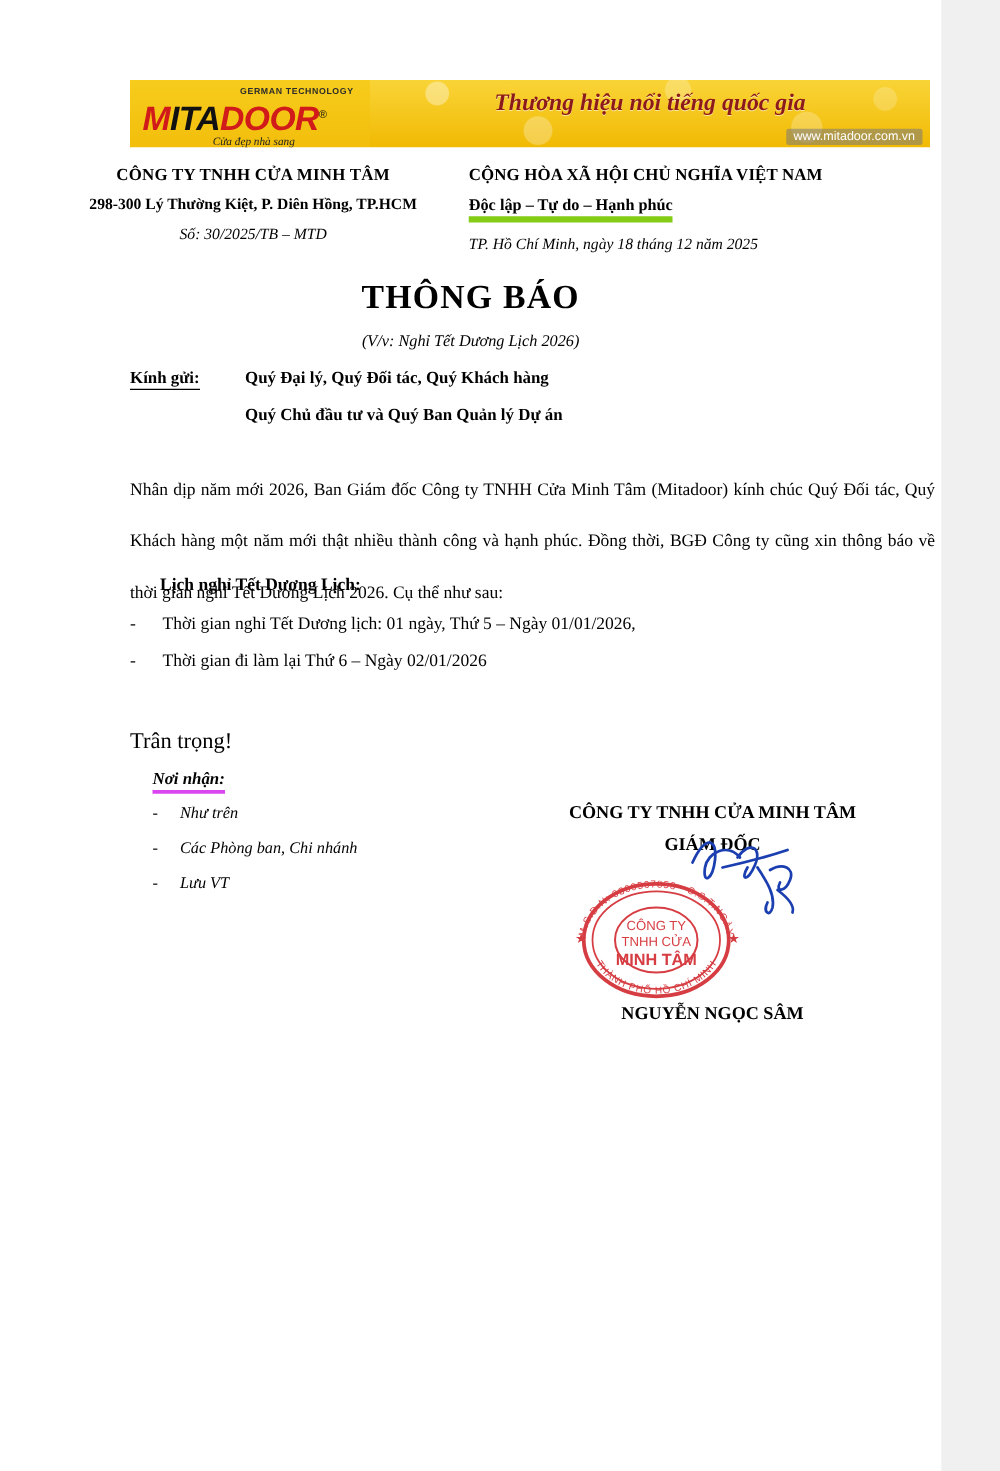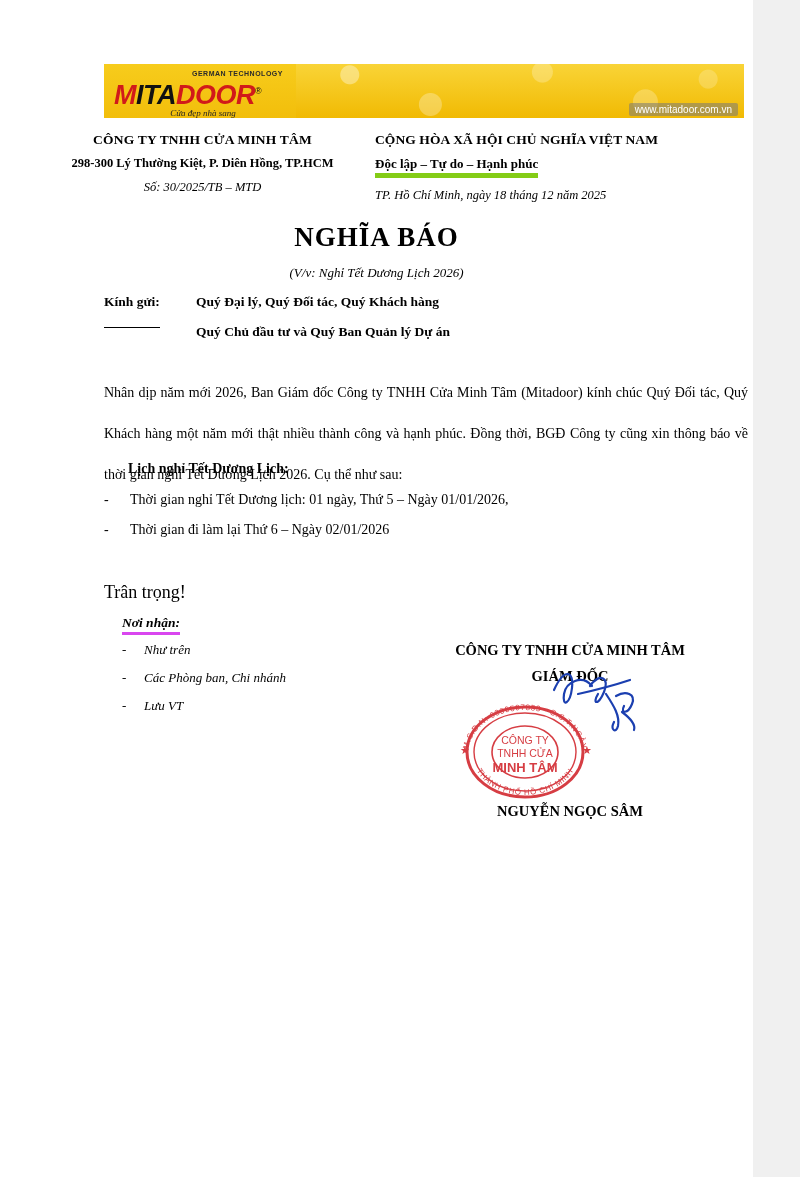--- a/index.html
+++ b/index.html
@@ -202,21 +202,21 @@
   }
 
   
   .kinhgui {
     position: absolute;
     left: 104px;
     top: 294px;
     font-weight: bold;
     font-size: 13.5px;
     border-bottom: 1px solid #000;
-    padding-bottom: 17px;
+    padding-bottom: 1px;
   }
   .recip1 {
     position: absolute;
     left: 196px;
     top: 294px;
     font-weight: bold;
     font-size: 13.5px;
   }
   .recip2 {
     position: absolute;
@@ -355,38 +355,39 @@
     <div class="banner-left">
       <div class="brand-wrap">
         <div class="brand-top">GERMAN TECHNOLOGY</div>
         <div class="brand-main">
           <span class="red">M</span><span>ITA</span><span class="red">DOOR</span><span class="brand-reg">®</span>
         </div>
         <div class="brand-sub">Cửa đẹp nhà sang</div>
       </div>
     </div>
     <div class="banner-right">
+      <div class="slogan">Thương hiệu nổi tiếng quốc gia</div>
       <div class="website">www.mitadoor.com.vn</div>
     </div>
   </div>
 
   <div class="letterhead">
     <div class="lh-left">
       <div class="lh-company">CÔNG TY TNHH CỬA MINH TÂM</div>
       <div class="lh-addr">298-300 Lý Thường Kiệt, P. Diên Hồng, TP.HCM</div>
       <div class="lh-so">Số: 30/2025/TB – MTD</div>
     </div>
     <div class="lh-right">
       <div class="lh-nation">CỘNG HÒA XÃ HỘI CHỦ NGHĨA VIỆT NAM</div>
       <div><span class="lh-motto">Độc lập – Tự do – Hạnh phúc</span></div>
       <div class="lh-date">TP. Hồ Chí Minh, ngày 18 tháng 12 năm 2025</div>
     </div>
   </div>
 
-  <div class="title">NGHĨA BÁO</div>
+  <div class="title">THÔNG BÁO</div>
   <div class="subtitle">(V/v: Nghỉ Tết Dương Lịch 2026)</div>
 
   <div class="kinhgui">Kính gửi:</div>
   <div class="recip1">Quý Đại lý, Quý Đối tác, Quý Khách hàng</div>
   <div class="recip2">Quý Chủ đầu tư và Quý Ban Quản lý Dự án</div>
 
   <div class="body-para">Nhân dịp năm mới 2026, Ban Giám đốc Công ty TNHH Cửa Minh Tâm (Mitadoor) kính chúc Quý Đối tác, Quý Khách hàng một năm mới thật nhiều thành công và hạnh phúc. Đồng thời, BGĐ Công ty cũng xin thông báo về thời gian nghỉ Tết Dương Lịch 2026. Cụ thể như sau:</div>
   <div class="section-head">Lịch nghỉ Tết Dương Lịch:</div>
 
   <div class="bullets">

